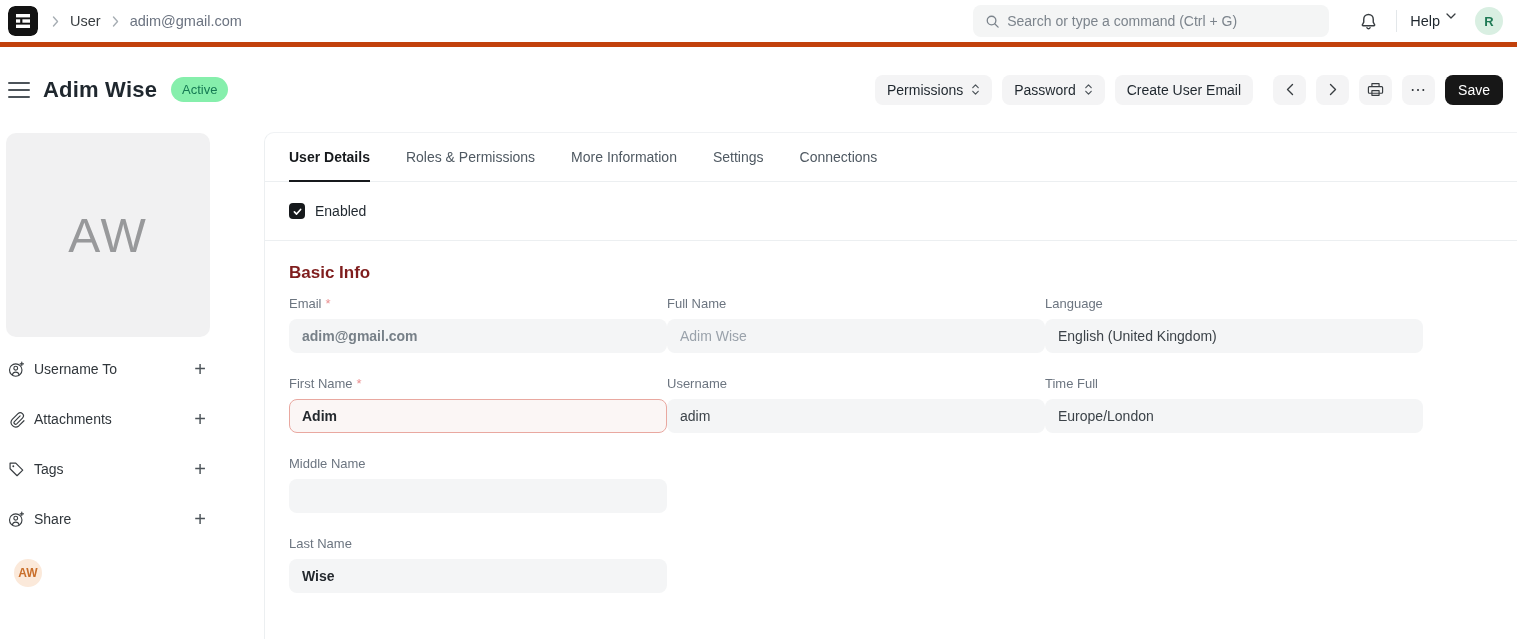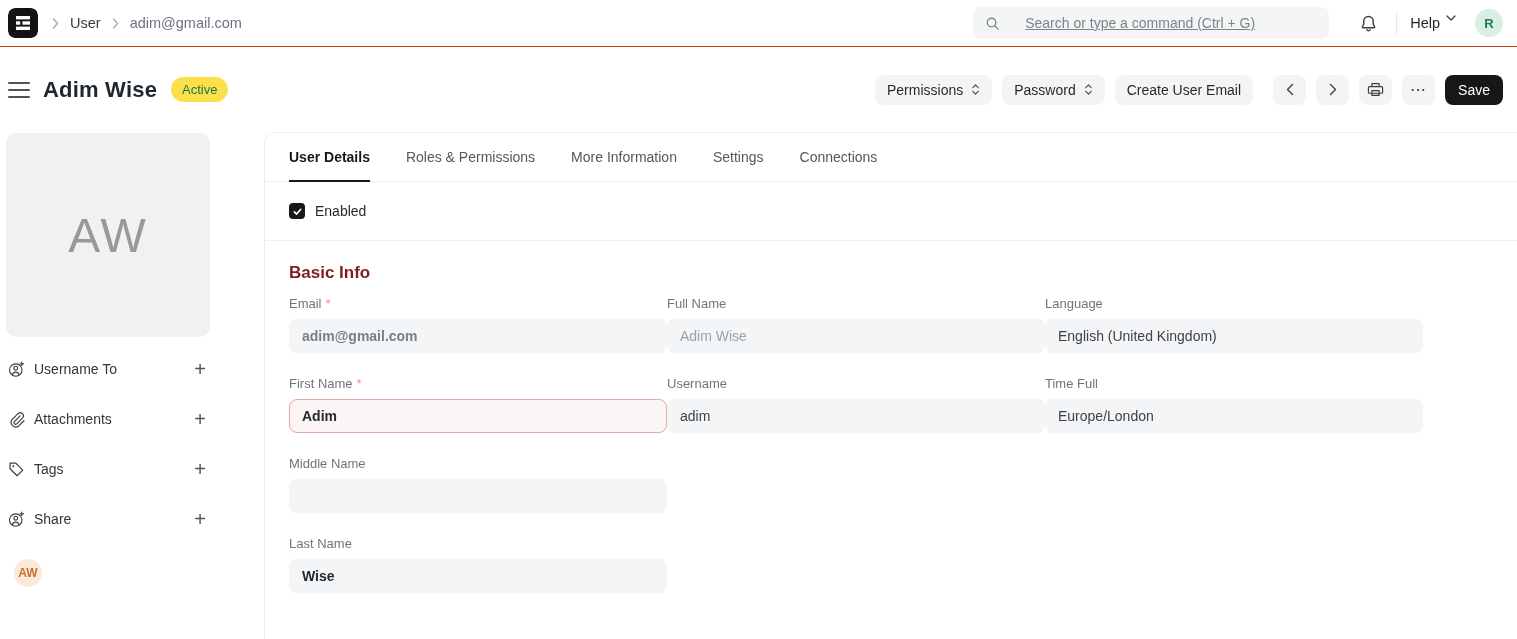--- a/index.html
+++ b/index.html
@@ -1,46 +1,46 @@
 <!DOCTYPE html>
 <html><head>
 <meta charset="utf-8">
 <style>
   * { margin:0; padding:0; box-sizing:border-box; }
   html,body { width:1517px; height:639px; overflow:hidden; background:#fff;
     font-family:"Liberation Sans", sans-serif; color:#1f272e; }
 
   
   .navbar { height:47px; display:flex; align-items:center; padding:0 14px 0 8px;
-    border-bottom:1px solid #c2410c; }
+    border-bottom:5px solid #c2410c; }
   .logo { width:30px; height:30px; border-radius:7px; cursor:pointer; flex-shrink:0; }
   .crumbs { display:flex; align-items:center; gap:11px; margin-left:14px; font-size:14.5px; }
   .crumb-sep { display:flex; align-items:center; }
   .crumb-user { color:#383d41; cursor:pointer; }
   .crumb-email { color:#6b7380; cursor:pointer; }
   .nav-right { margin-left:auto; display:flex; align-items:center; }
   .searchbar { width:356px; height:32px; background:#f4f5f5; border-radius:8px;
-    display:flex; align-items:center; gap:25px; padding:0 12px; color:#7c848c;
-    font-size:14px; cursor:text; margin-right:24px;text-decoration:underline; }
+    display:flex; align-items:center; gap:7px; padding:0 12px; color:#7c848c;
+    font-size:14px; cursor:text; margin-right:24px; }
   .bell-btn { width:30px; height:30px; display:flex; align-items:center; justify-content:center;
     cursor:pointer; background:none; border:none; }
   .nav-divider { width:1px; height:22px; background:#e3e7ea; margin:0 13px; }
   .help { display:flex; gap:6px; font-size:14.5px; color:#1f272e;
     cursor:pointer; }
   .avatar-r { width:28px; height:28px; border-radius:50%; background:#d9efe2; color:#1f7a55;
     font-size:13px; font-weight:600; display:flex; align-items:center; justify-content:center;
     margin-left:19px; cursor:pointer; }
 
   
   .header { height:85px; display:flex; align-items:center; padding:0 14px 0 8px; }
   .hamburger { width:22px; display:flex; flex-direction:column; gap:5px; cursor:pointer;
     background:none; border:none; padding:2px 0; }
   .hamburger span { height:2px; background:#4c5359; border-radius:1px; }
   .page-title { font-size:22px; font-weight:700; margin-left:13px; letter-spacing:.2px; }
-  .badge { margin-left:14px; background:#fde047; color:#157a53; font-size:13px;
+  .badge { margin-left:14px; background:#86efac; color:#157a53; font-size:13px;
     padding:5px 11px; border-radius:999px; }
   .actions { margin-left:auto; display:flex; align-items:center; gap:10px; }
   .btn { height:30px; border:none; border-radius:8px; background:#f4f4f5; color:#1f272e;
     font-size:14px; font-family:inherit; padding:0 12px; display:inline-flex;
     align-items:center; gap:8px; cursor:pointer; }
   .btn-icon { width:33px; padding:0; justify-content:center; }
   .btn-ellipsis { font-size:16px; color:#383d41; letter-spacing:1px; }
   .btn-save { background:#171717; color:#fff; padding:0 13px; font-weight:500; }
 
   

